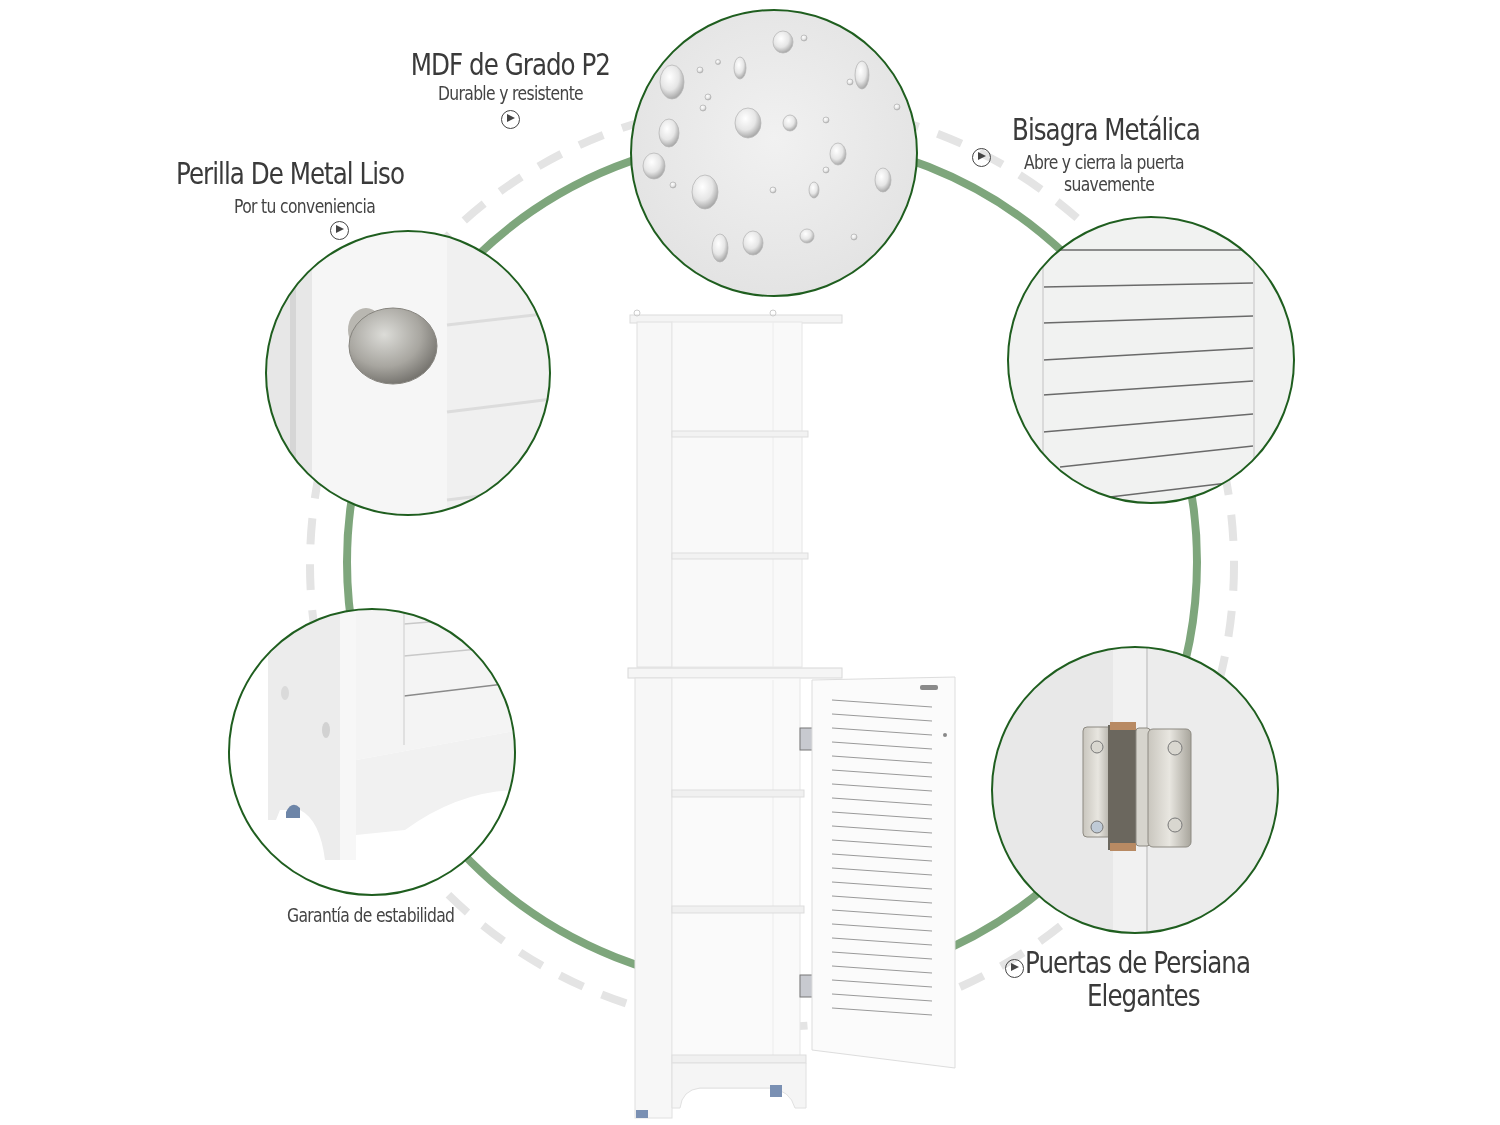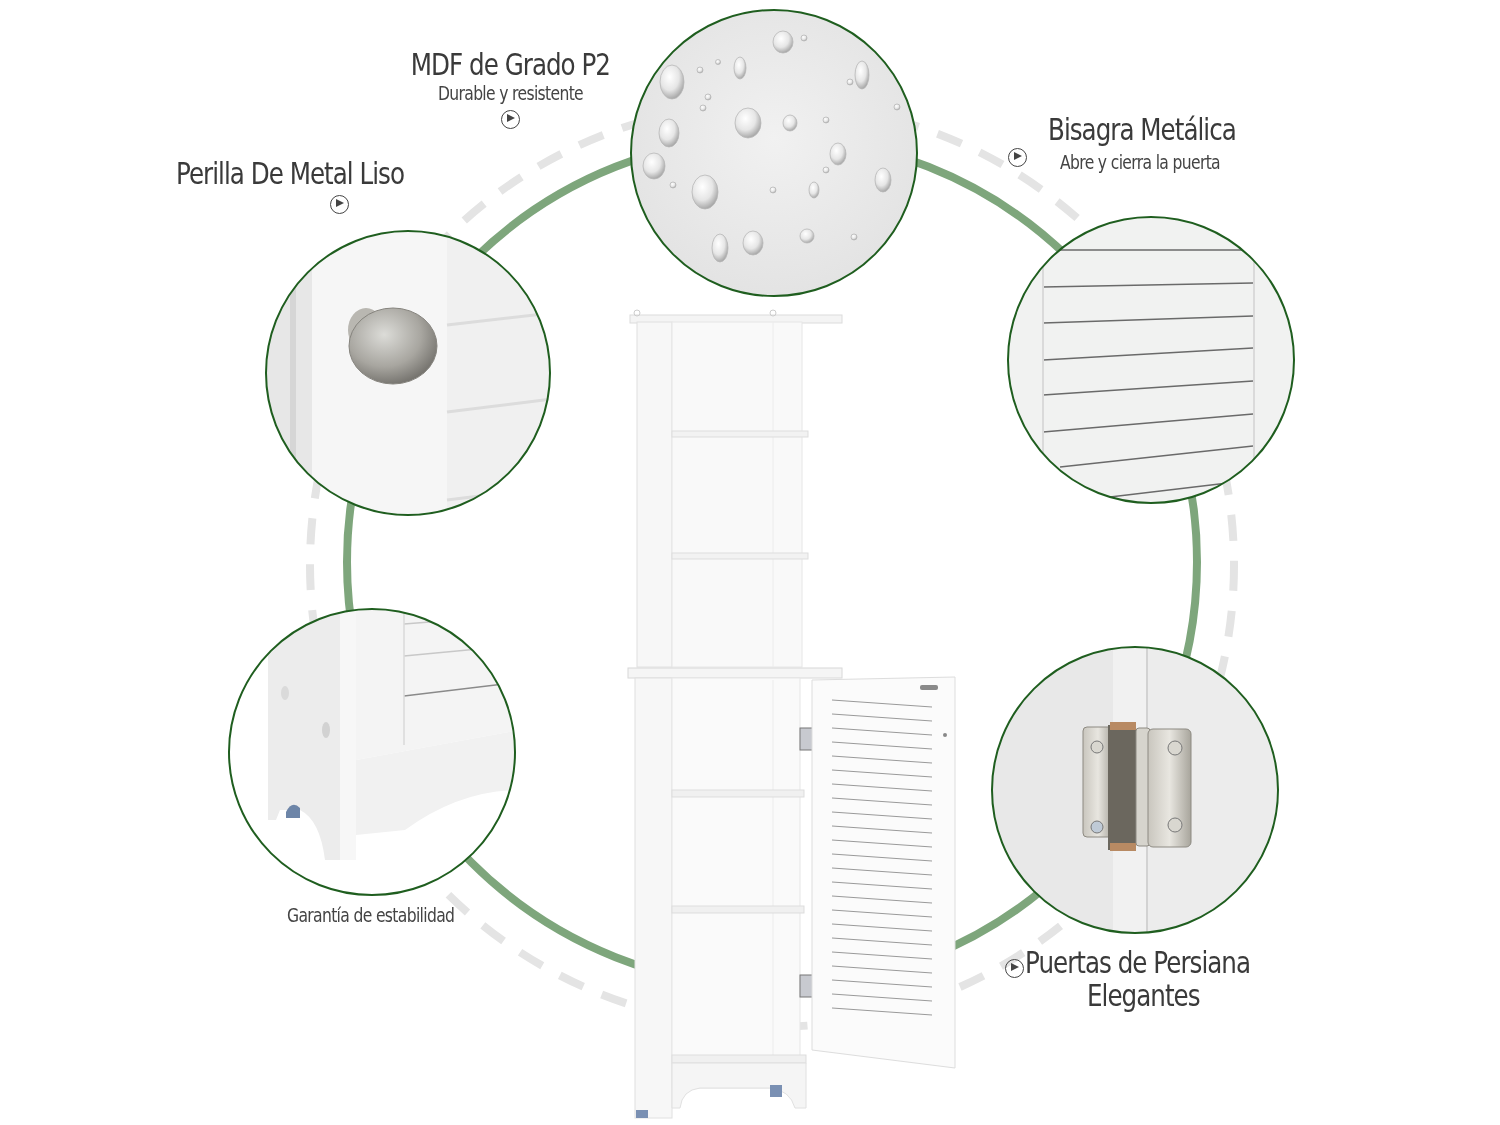--- a/index.html
+++ b/index.html
@@ -222,27 +222,29 @@
 </svg>
 
 <div class="label" style="left:360px;top:48px;width:300px;">
   <div><span class="title">MDF de Grado P2</span></div>
   <div style="margin-top:-2px;"><span class="sub">Durable y resistente</span></div>
   <div style="margin-top:4px;"><span class="arrow"></span></div>
 </div>
 
 <div class="label" style="left:150px;top:157px;width:330px;text-align:center;">
   <div style="padding-left:0;"><span class="title" style="transform-origin:left;">Perilla De Metal Liso</span></div>
+  <div style="padding-left:10px;margin-top:2px;"><span class="sub" style="transform-origin:left;">Por tu conveniencia</span></div>
   <div style="padding-left:48px;margin-top:2px;"><span class="arrow"></span></div>
 </div>
 
-<div class="label" style="left:1008px;top:113px;width:290px;text-align:left;">
+<div class="label" style="left:972px;top:113px;width:290px;text-align:left;">
   <div style="position:absolute;left:0;top:34px;"><span class="arrow"></span></div>
   <div style="padding-left:40px;"><span class="title" style="transform-origin:left;">Bisagra Metálica</span></div>
   <div style="padding-left:52px;margin-top:2px;"><span class="sub" style="transform-origin:left;">Abre y cierra la puerta</span></div>
+  <div style="padding-left:92px;margin-top:-2px;"><span class="sub" style="transform-origin:left;">suavemente</span></div>
 </div>
 
 <div class="label" style="left:233px;top:903px;width:300px;text-align:left;">
   <div style="padding-left:54px;margin-top:0px;"><span class="sub" style="transform-origin:left;">Garantía de estabilidad</span></div>
 </div>
 
 <div class="label" style="left:1005px;top:946px;width:320px;text-align:left;">
   <div style="white-space:nowrap;"><span class="arrow" style="margin-right:1px;"></span><span class="title" style="transform-origin:left;">Puertas de Persiana</span></div>
   <div style="padding-left:82px;margin-top:-2px;"><span class="title" style="transform-origin:left;">Elegantes</span></div>
 </div>

